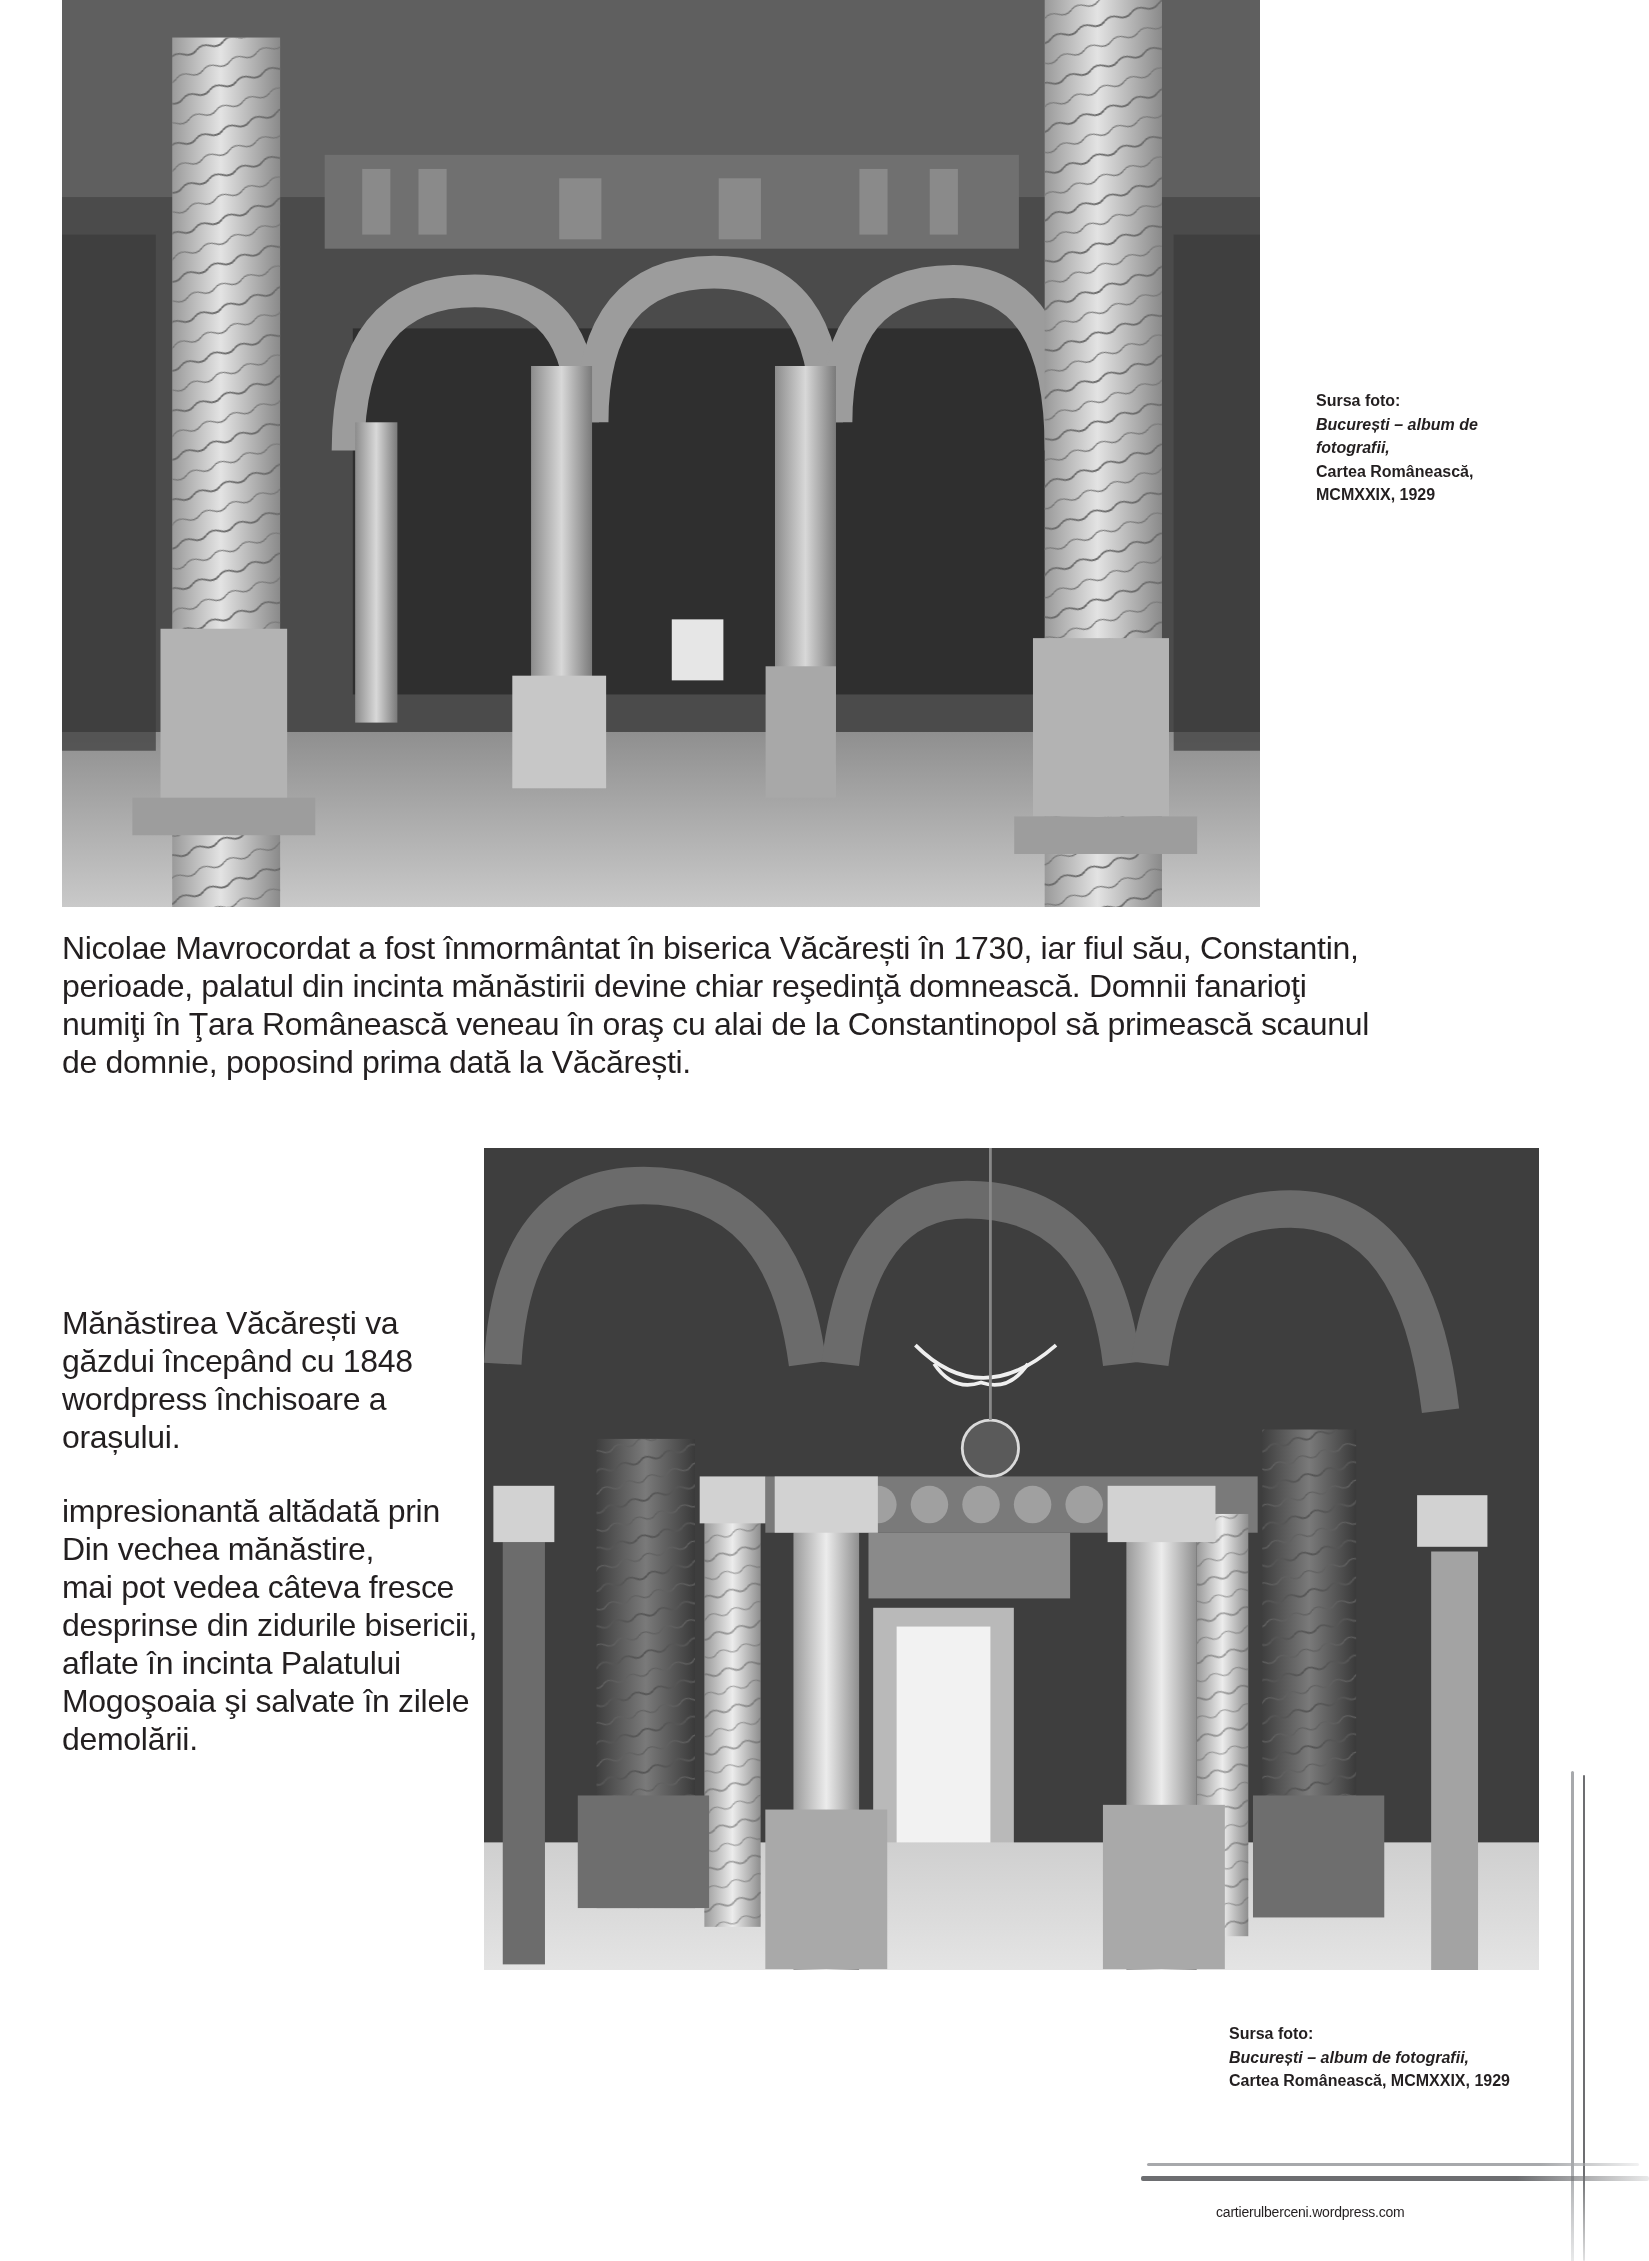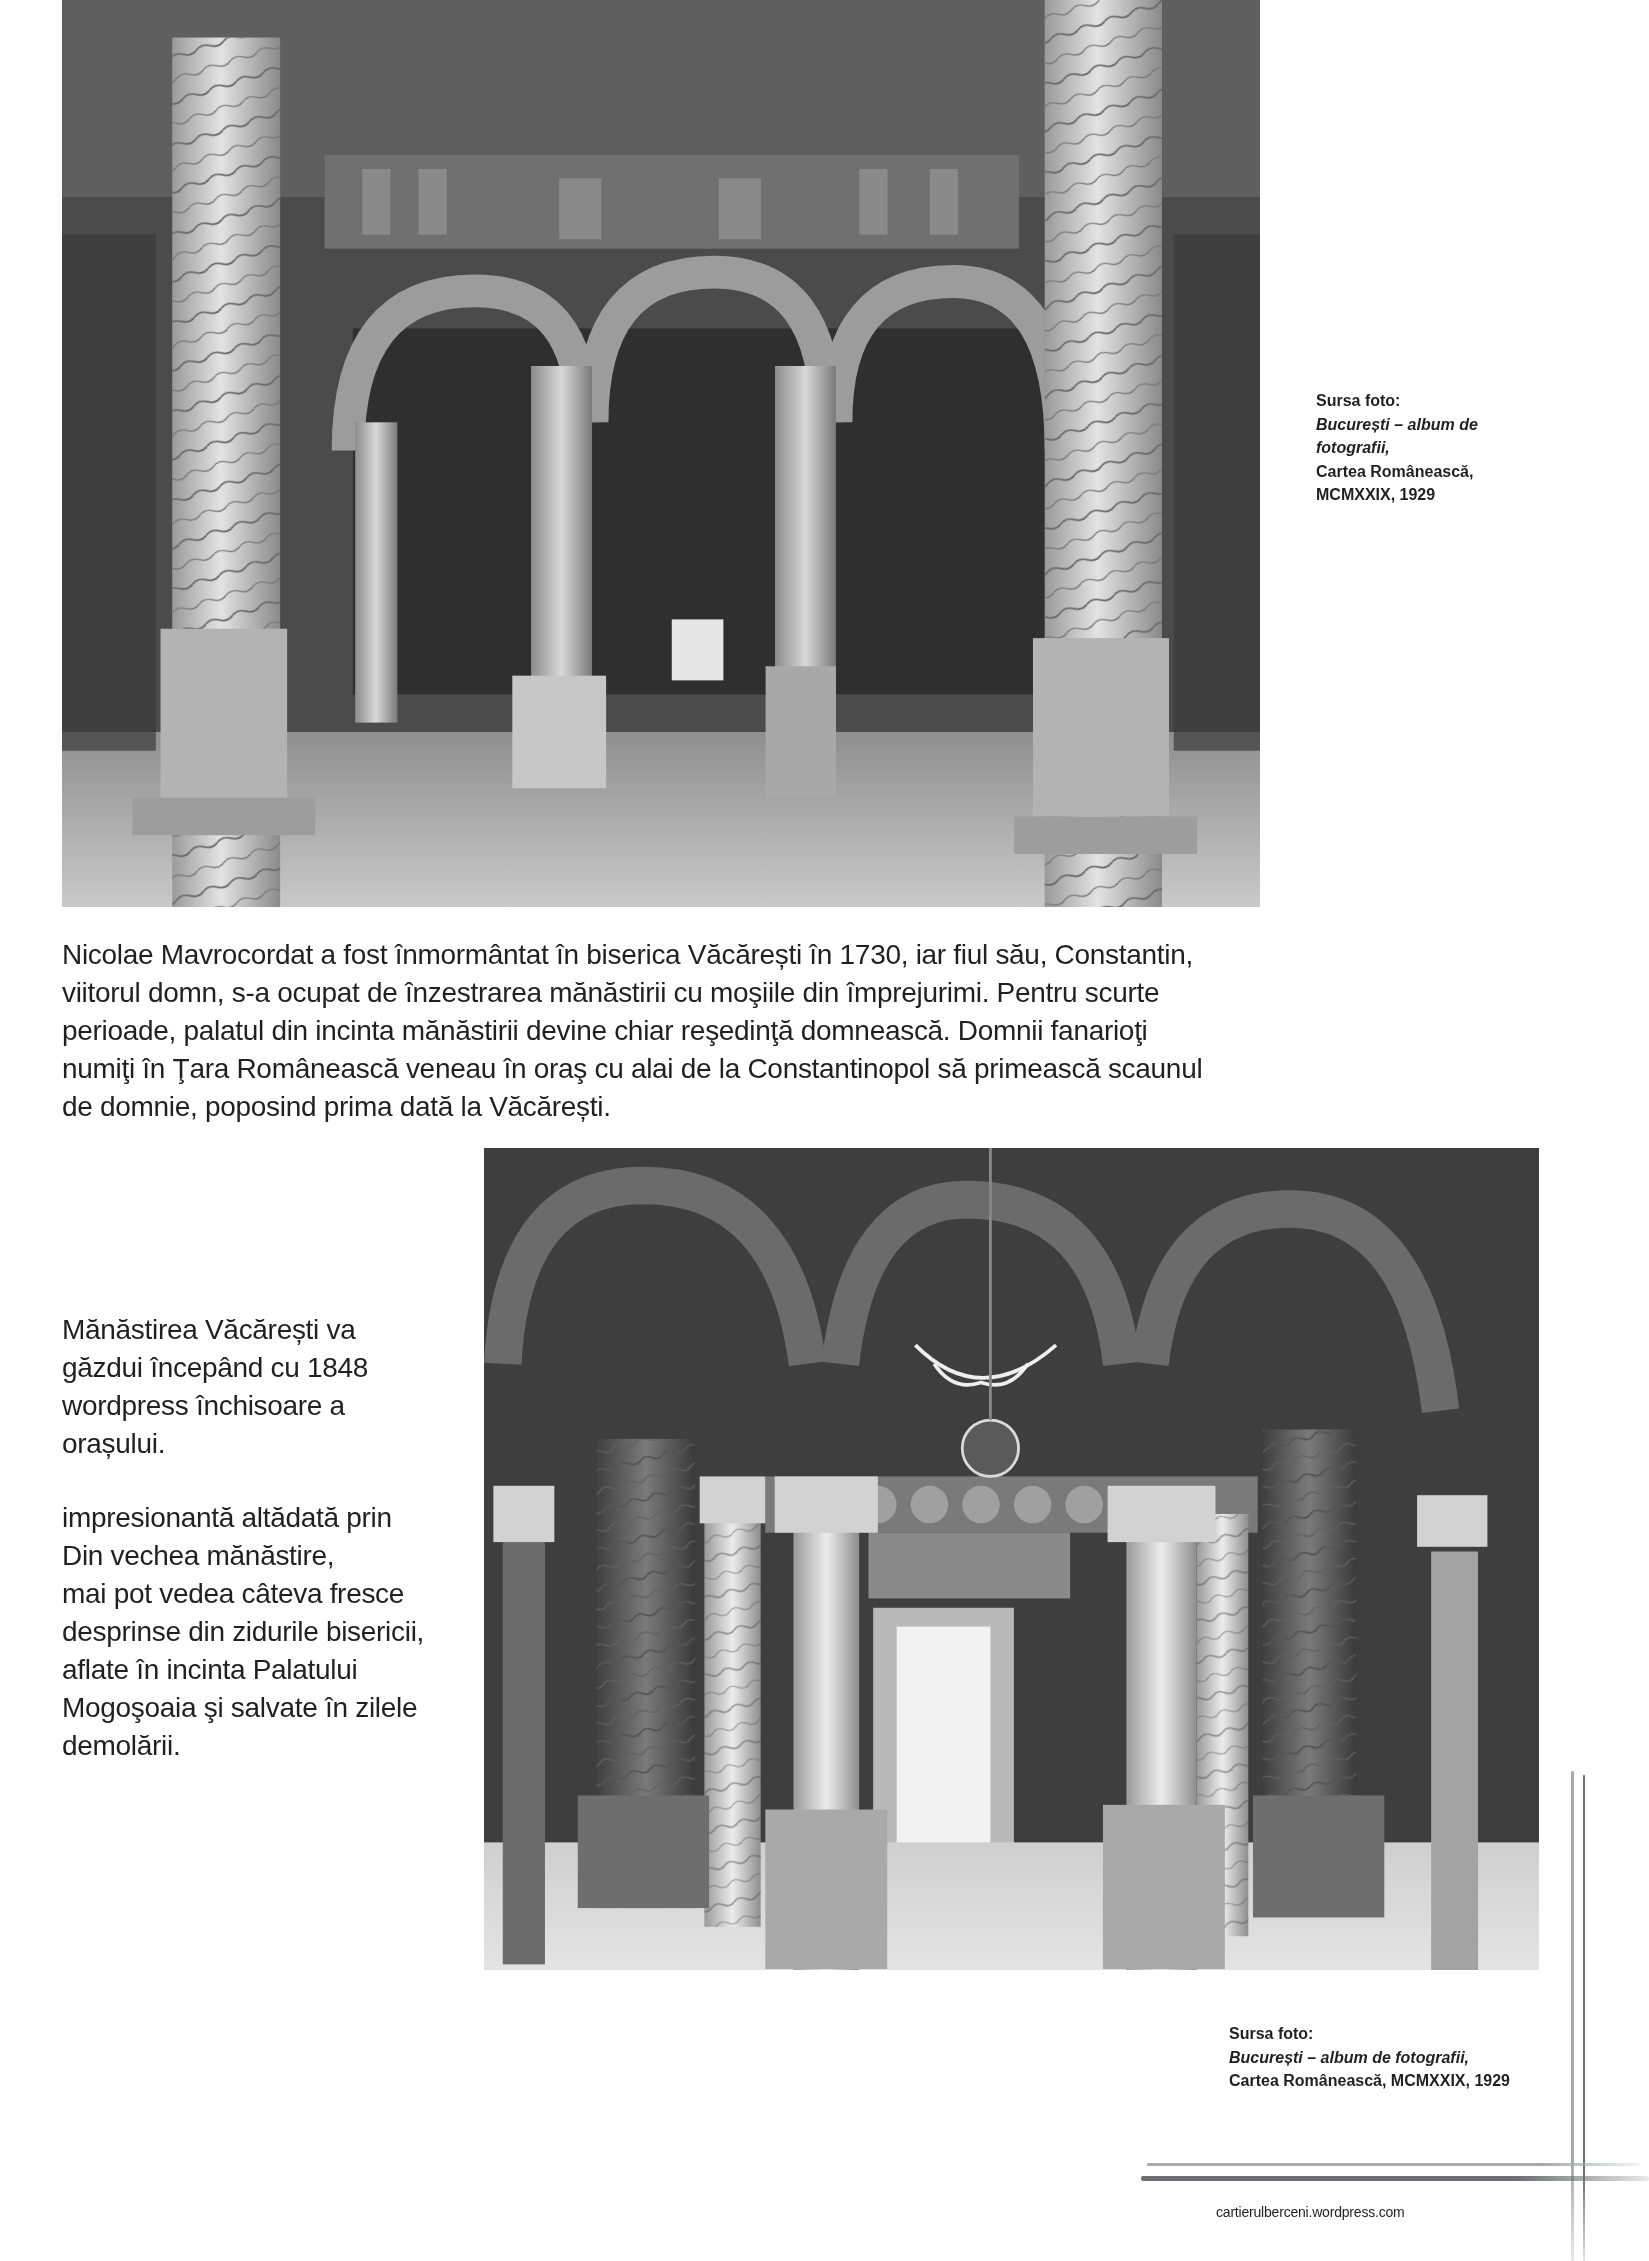--- a/index.html
+++ b/index.html
@@ -53,25 +53,24 @@
     }
     #caption-bottom {
       left: 1229px;
       top: 2022px;
       width: 328px;
     }
 
     
     .para {
       position: absolute;
-      font-size: 28px;
+      font-size: 32px;
       line-height: 38px;
       color: #231f20;
       letter-spacing: -0.3px;
-      margin-top: 7px;
     }
     #para-main {
       left: 62px;
       top: 929px;
       width: 1234px;
     }
     #para-main span { display: block; white-space: nowrap; }
 
     #para-side-1 {
       left: 62px;
@@ -193,21 +192,20 @@
 <div class="caption" id="caption-top">
   <div>Sursa foto:</div>
   <div class="italic">București – album de</div>
   <div class="italic">fotografii,</div>
   <div>Cartea Românească,</div>
   <div>MCMXXIX, 1929</div>
 </div>
 
 <div class="para" id="para-main">
   <span>Nicolae Mavrocordat a fost înmormântat în biserica Văcărești în 1730, iar fiul său, Constantin,</span>
-  <span>viitorul domn, s-a ocupat de înzestrarea mănăstirii cu moşiile din împrejurimi. Pentru scurte</span>
   <span>perioade, palatul din incinta mănăstirii devine chiar reşedinţă domnească. Domnii fanarioţi</span>
   <span>numiţi în Ţara Românească veneau în oraş cu alai de la Constantinopol să primească scaunul</span>
   <span>de domnie, poposind prima dată la Văcărești.</span>
 </div>
 
 <div class="para" id="para-side-1">
   <span>Mănăstirea Văcărești va</span>
   <span>găzdui începând cu 1848</span>
   <span>wordpress închisoare a</span>
   <span>orașului.</span>

